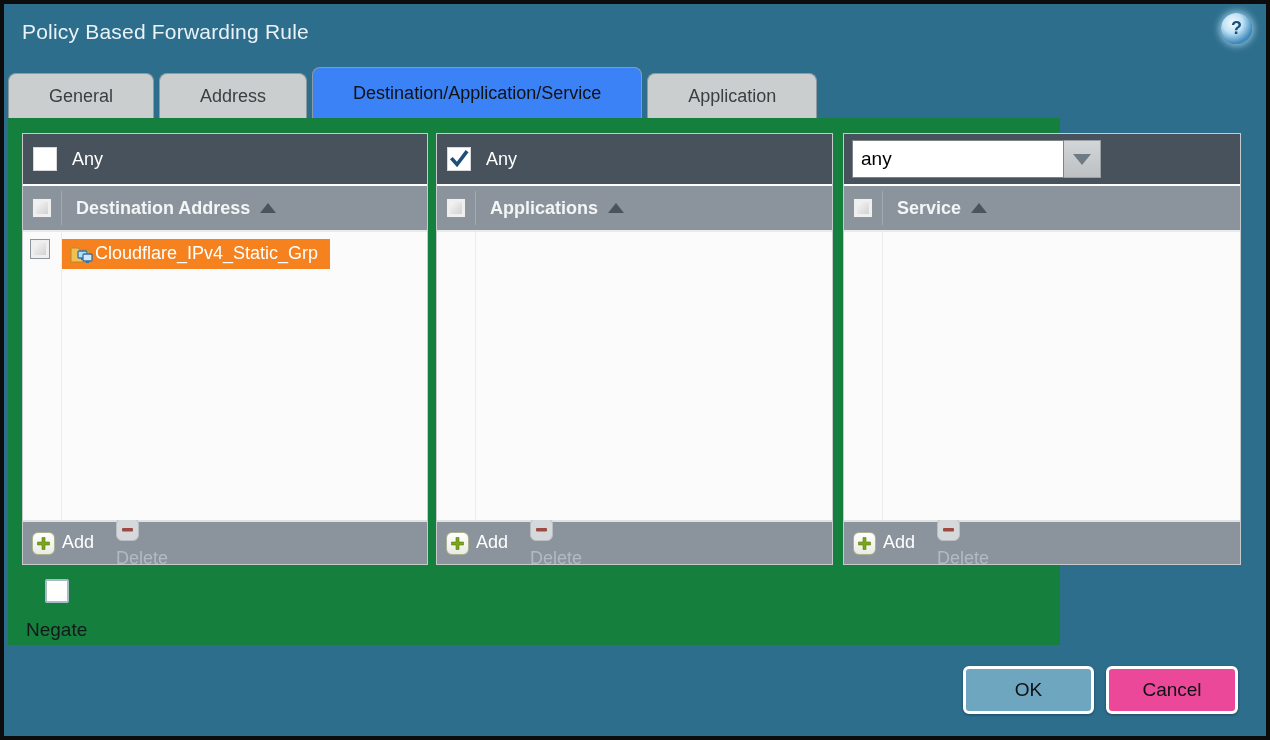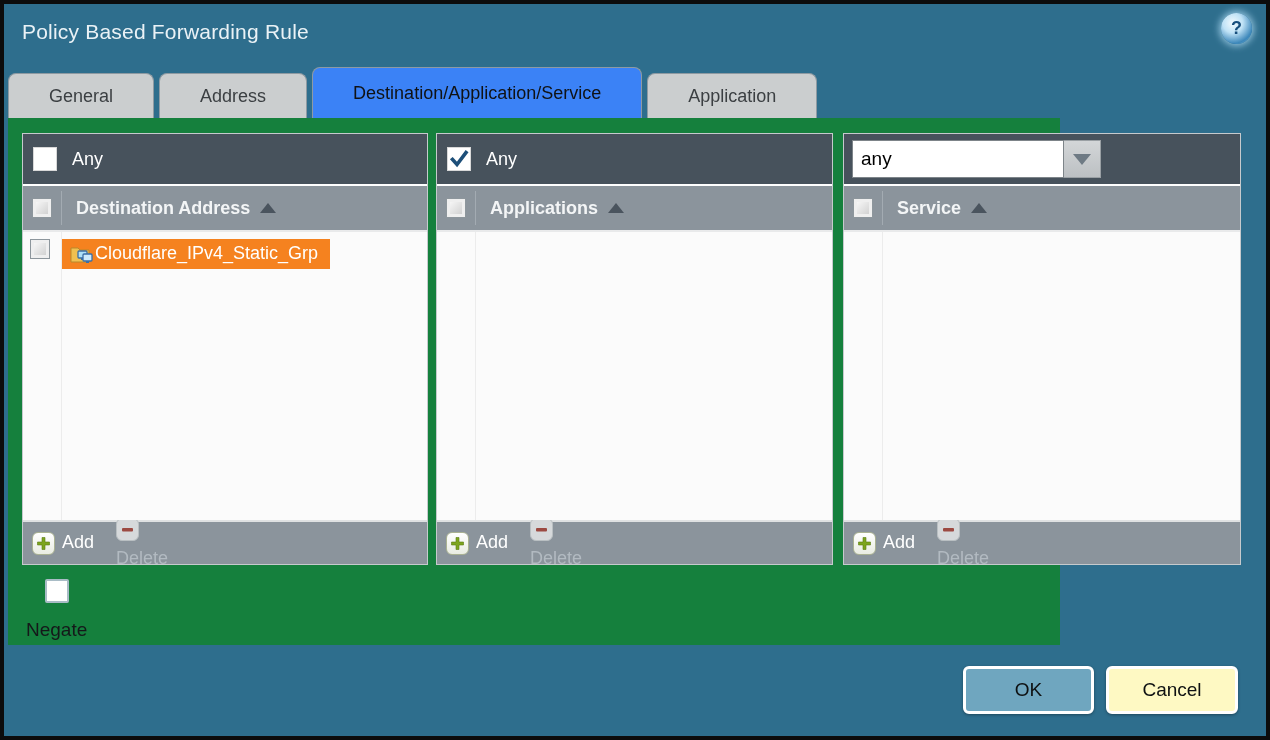--- a/index.html
+++ b/index.html
@@ -71,21 +71,21 @@
 
   
   .negate{position:absolute;left:18px;top:461px;display:flex;align-items:center;gap:16px;flex-direction:column;}
   .negate .lbl{font-size:19px;color:#15181a;}
 
   
   .btn{position:absolute;top:662px;height:48px;box-sizing:border-box;border:3px solid #ffffff;border-radius:6px;
        font-size:19px;color:#0e1112;display:flex;align-items:center;justify-content:center;cursor:pointer;
        box-shadow:0 1px 3px rgba(0,0,0,.35);}
   .btn-ok{left:959px;width:131px;background:#6fa6bf;}
-  .btn-cancel{left:1102px;width:132px;background:#fef9c3;}
+  .btn-cancel{left:1102px;width:132px;background:#ec4899;}
 </style>
 </head>
 <body>
 
 <div class="dialog">
 
   <div class="title">Policy Based Forwarding Rule</div>
   <div class="help">?</div>
 
   <div class="tabs">

